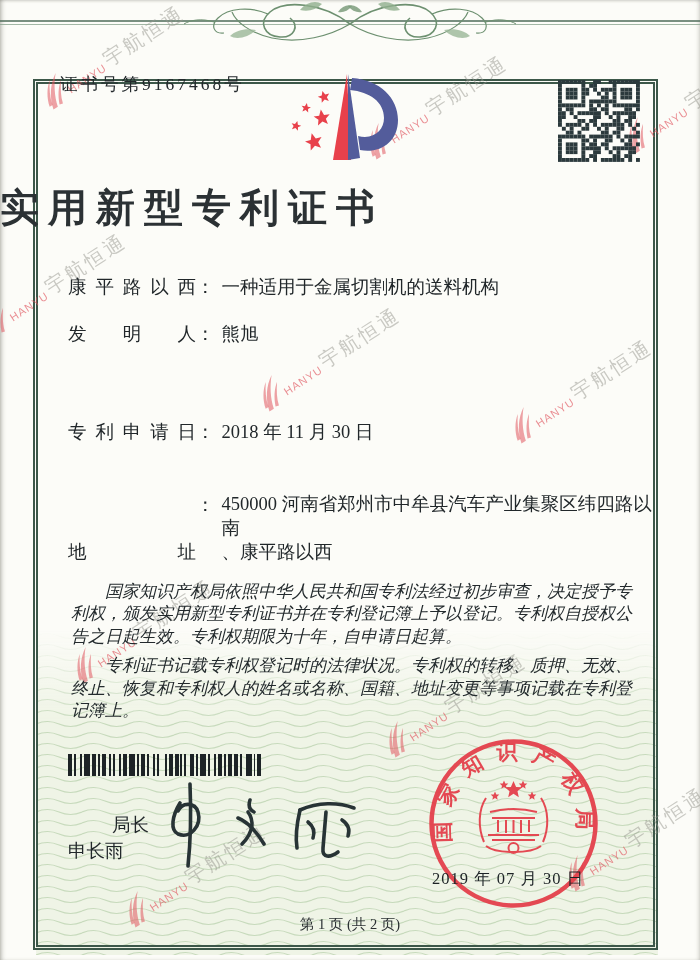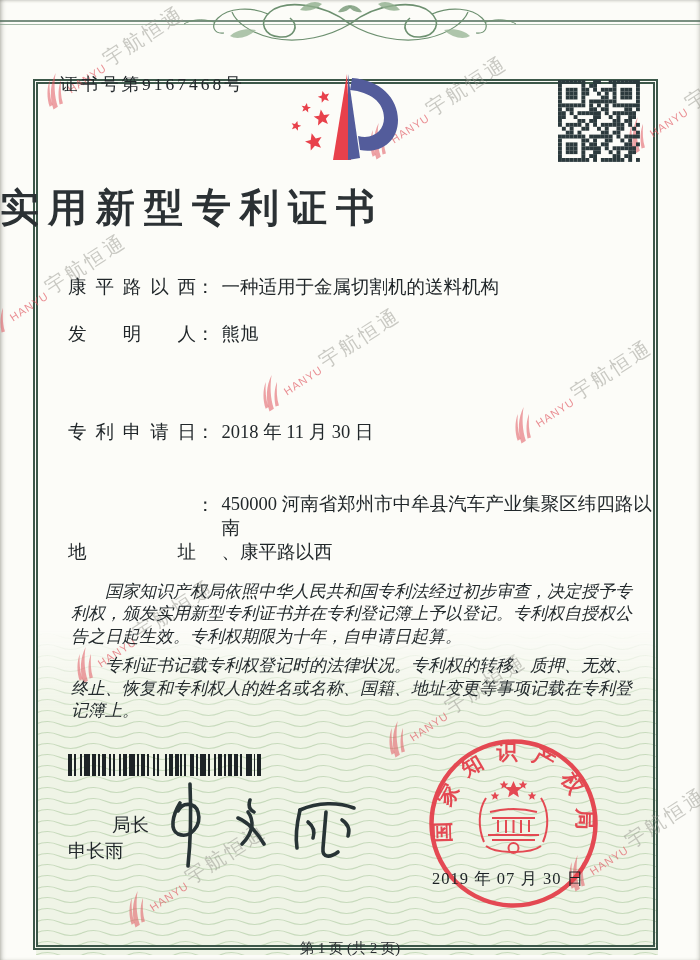--- a/index.html
+++ b/index.html
@@ -37,21 +37,21 @@
   .paras p{margin:7px;text-indent:2em;}
   
   .barcode{left:68px;top:754px;width:196px;height:22px;z-index:3;display:flex;align-items:stretch;}
   .barcode i{display:block;height:100%;background:#1d2326;}
   .barcode s{display:block;height:100%;background:transparent;}
   .signoff-title{left:68px;top:812px;font-size:18.5px;color:#21272a;z-index:3;font-family:"Liberation Sans","DejaVu Sans",sans-serif;margin-left:44px;}
   .signoff-name{left:68px;top:838px;font-size:18.5px;color:#21272a;z-index:3;font-family:"Liberation Sans","DejaVu Sans",sans-serif;}
   .signature{left:150px;top:778px;z-index:4;}
   .seal{left:426px;top:736px;z-index:4;opacity:.93;}
   .seal-date{left:432px;top:868px;font-size:16.5px;letter-spacing:1px;color:#1d2326;z-index:5;}
-  .pagefoot{left:0;right:0;top:939px;text-align:center;font-size:14.5px;color:#2a2f32;z-index:4;}
+  .pagefoot{left:0;right:0;top:915px;text-align:center;font-size:14.5px;color:#2a2f32;z-index:4;}
   
   .wm{position:absolute;display:flex;align-items:flex-end;transform:rotate(-33deg);transform-origin:0 100%;z-index:2;pointer-events:none;white-space:nowrap;}
   .wm svg path{fill:#e0555f;opacity:.55;}
   .wm-latin{color:#e0555f;opacity:.65;font-size:11px;letter-spacing:1px;transform:translateY(-3px);font-family:"Liberation Sans",sans-serif;}
   .wm-cn{color:#97978f;opacity:.5;font-size:20px;letter-spacing:3px;margin-left:3px;}
 </style>
 </head>
 <body>
 
 <div class="page">

